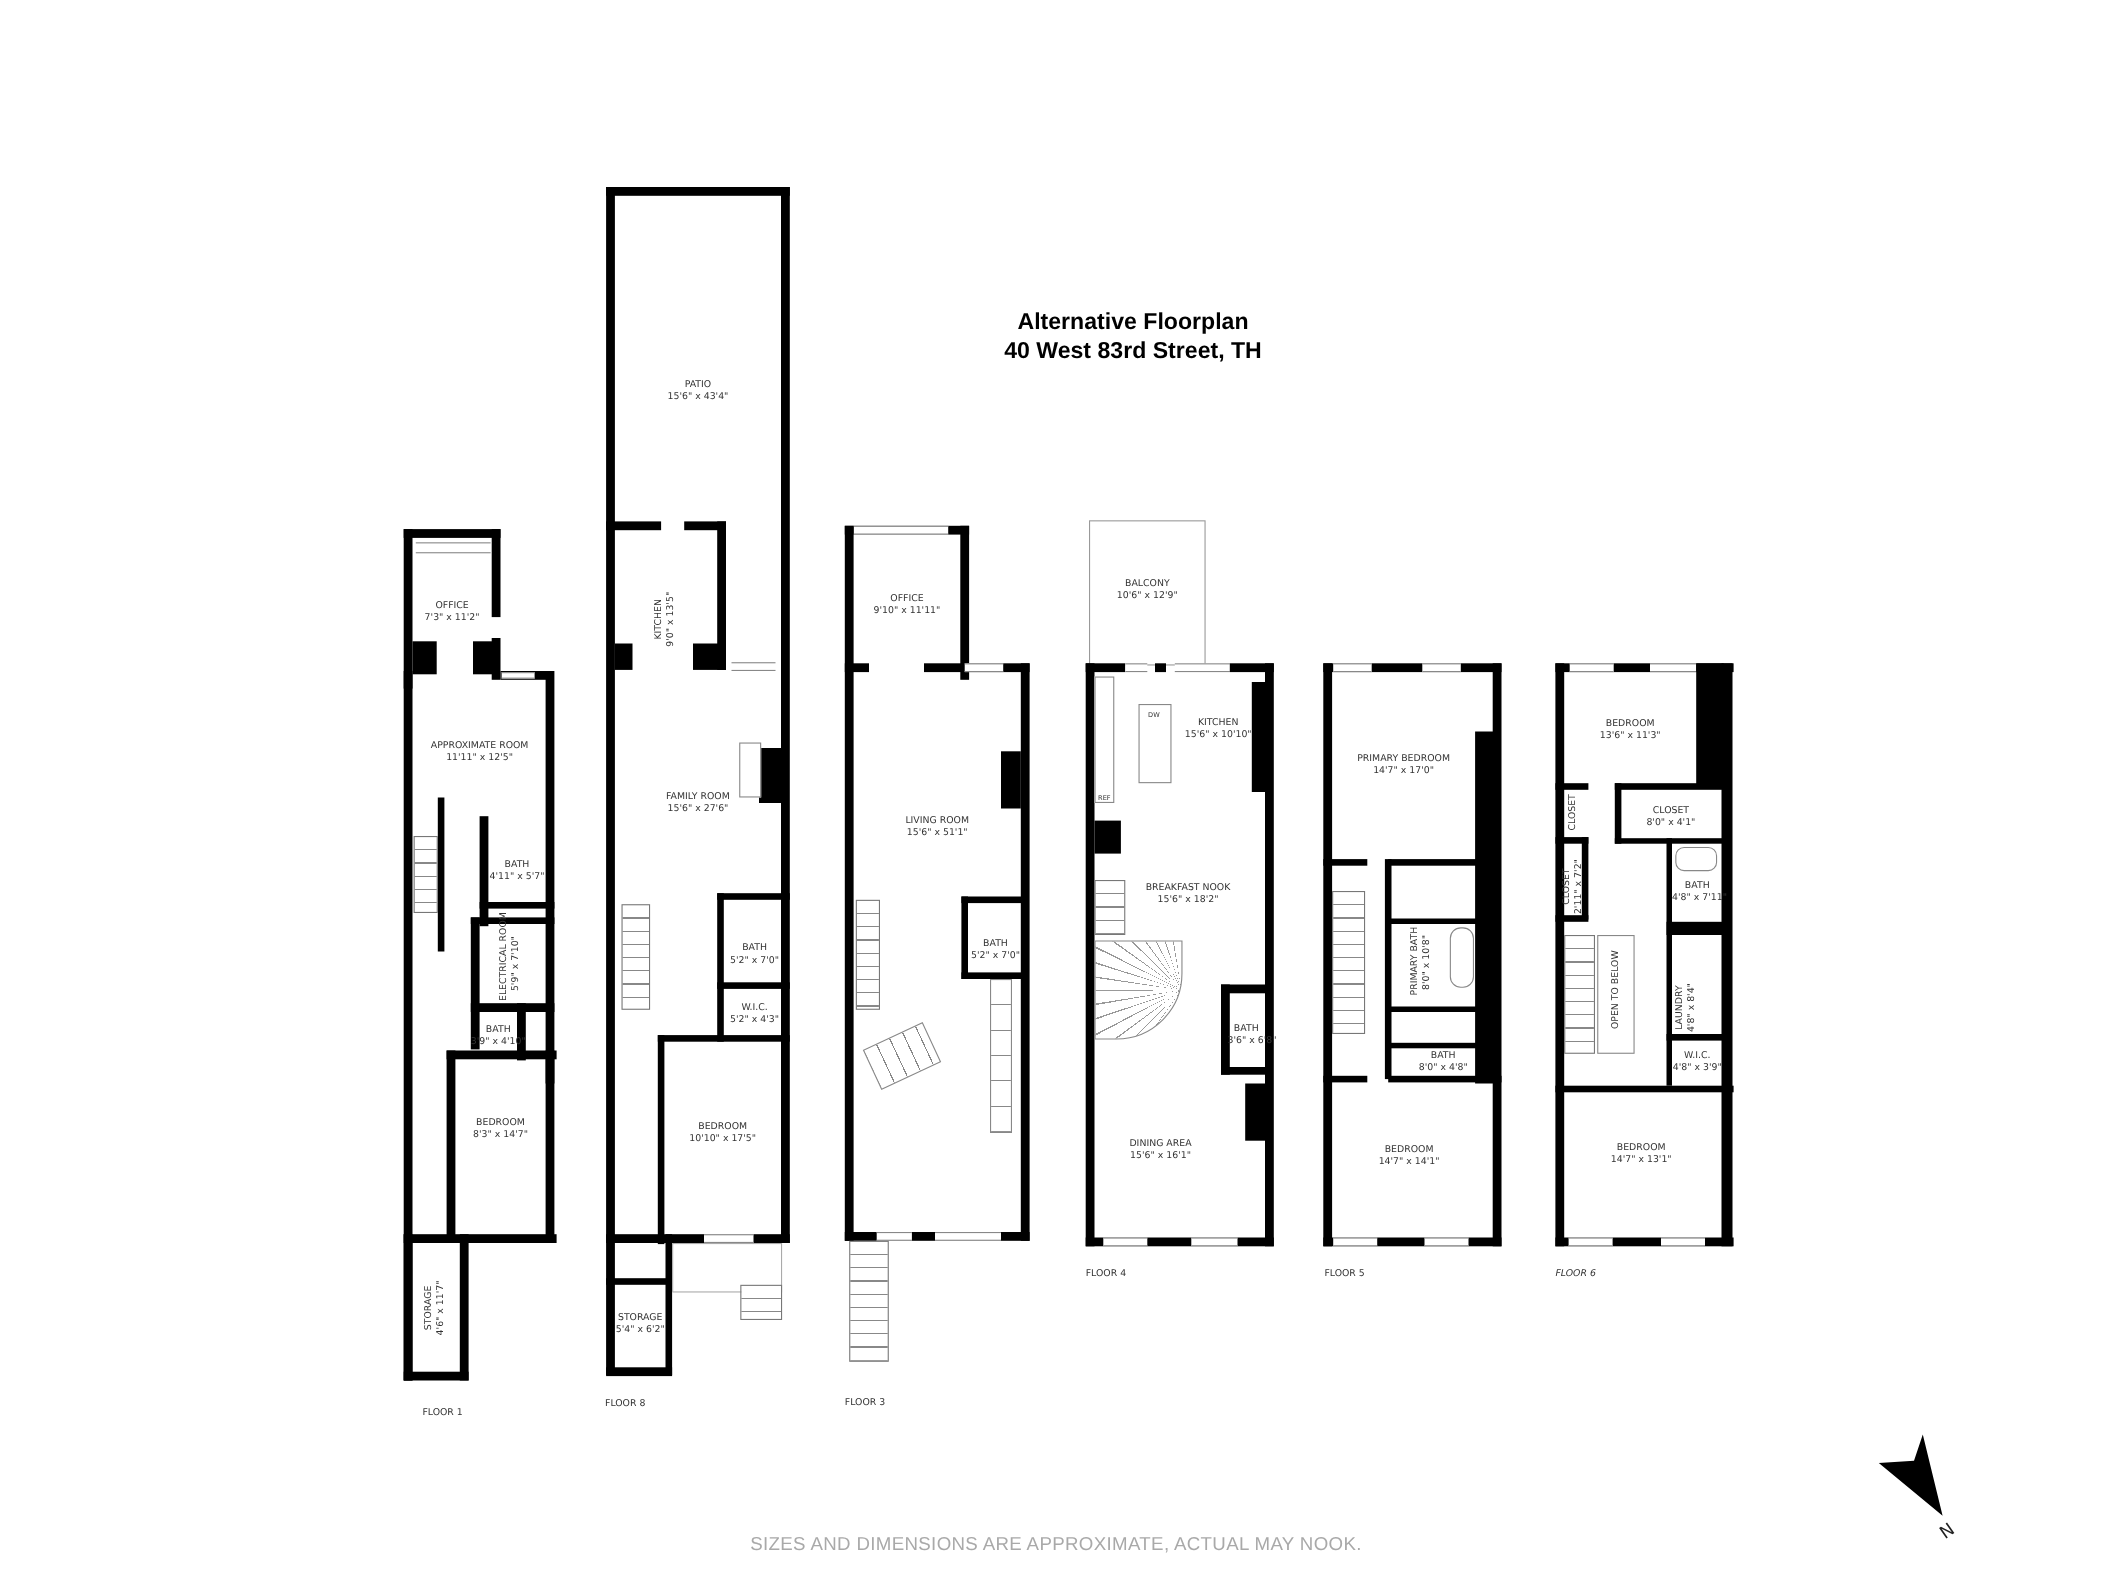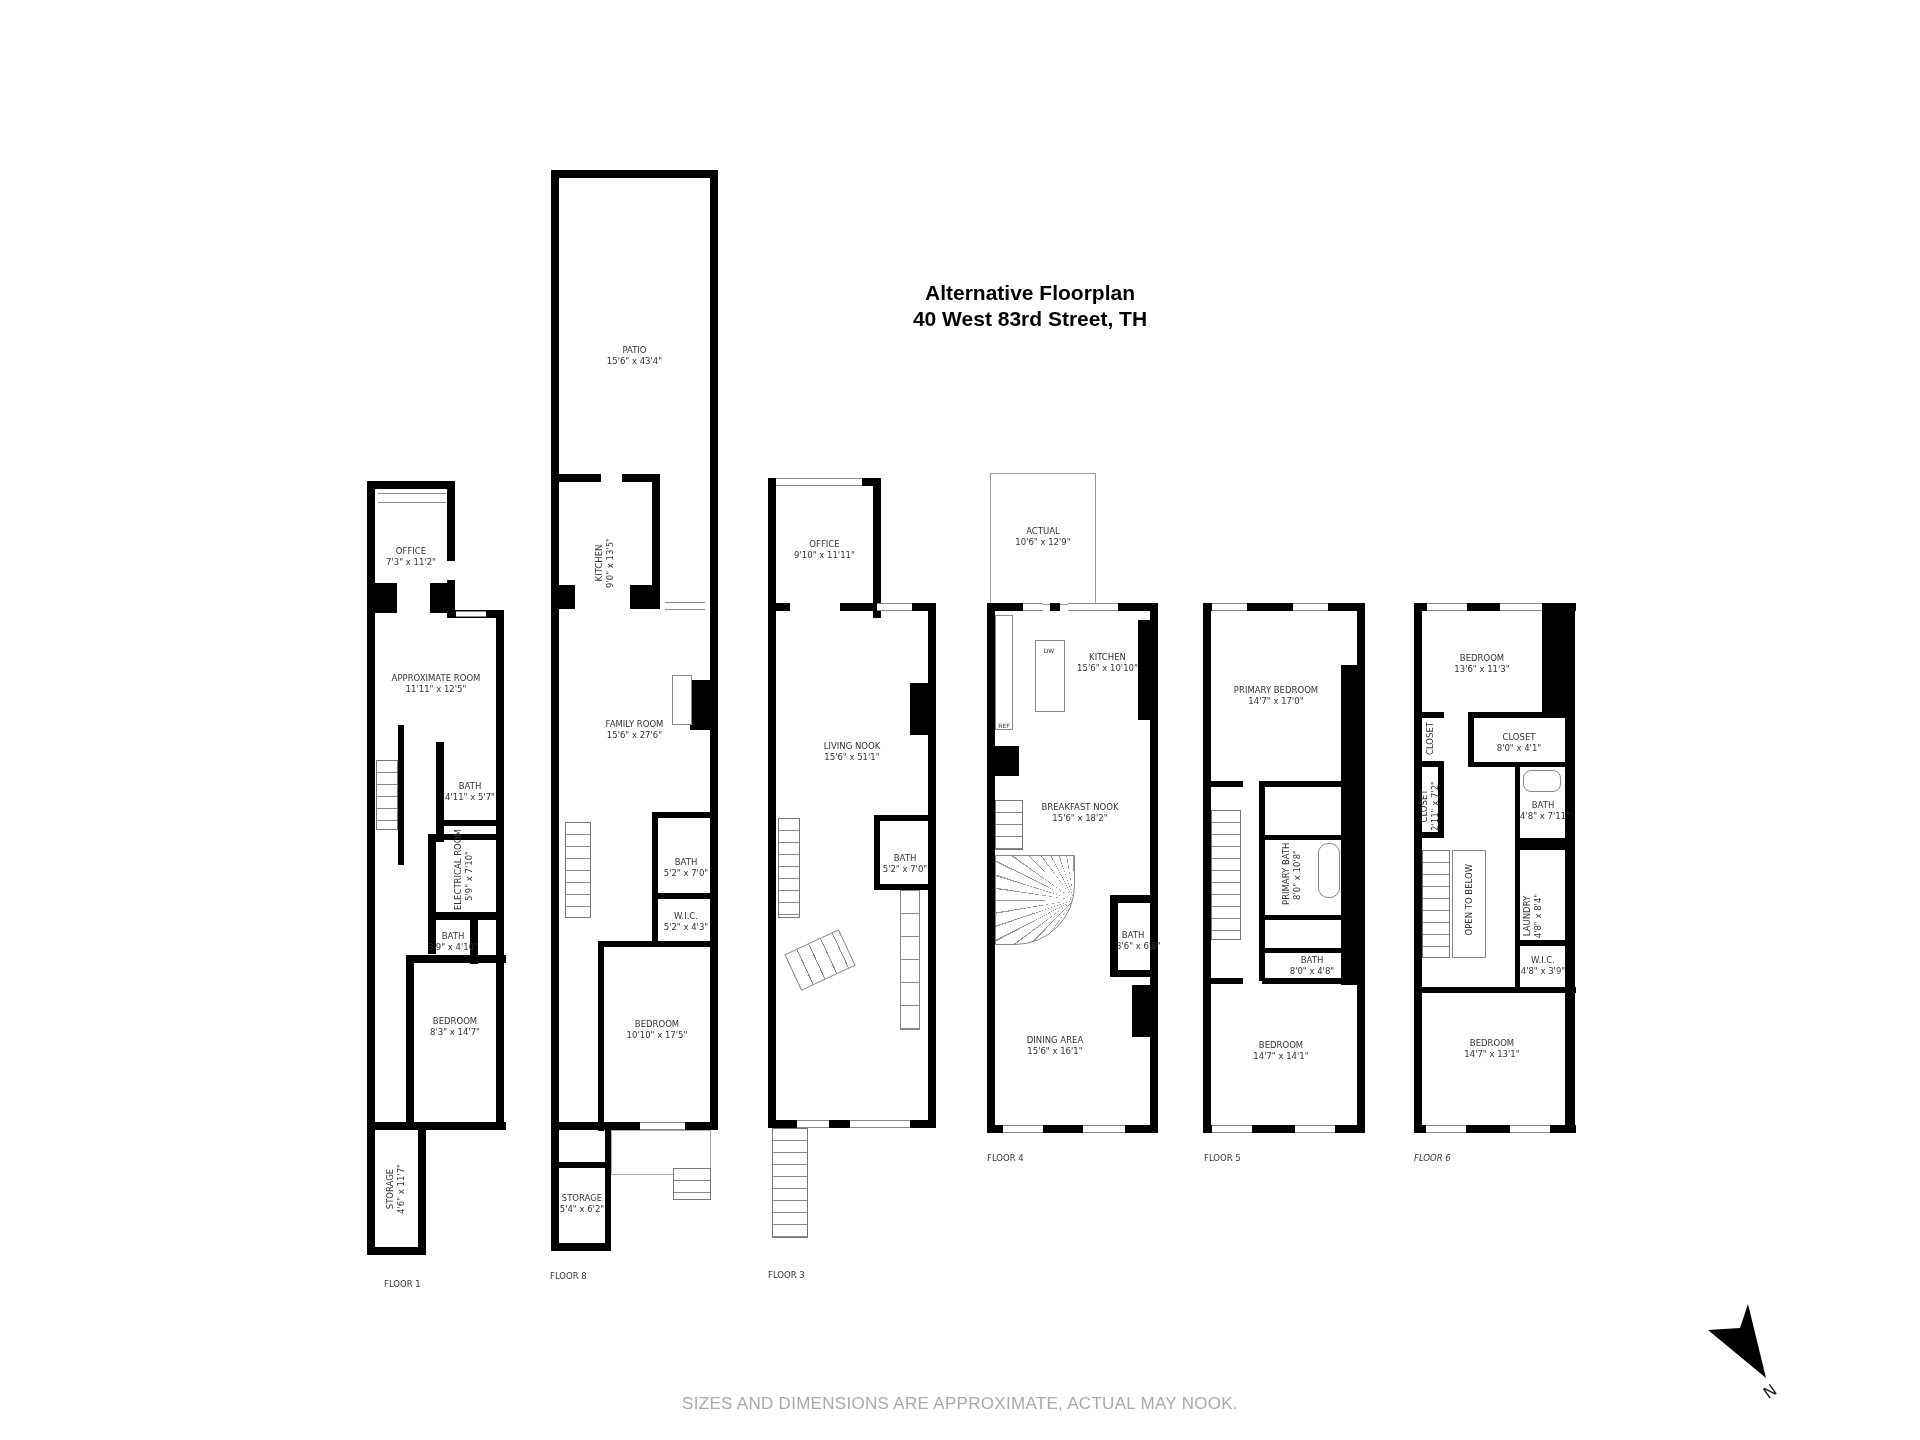--- a/index.html
+++ b/index.html
@@ -187,21 +187,21 @@
     <div class="wall" style="left:768px;top:1120px;width:168px;height:8px;"></div>
     <div class="win" style="left:797px;top:1120px;width:32px;height:8px;"></div>
     <div class="win" style="left:850px;top:1120px;width:60px;height:8px;"></div>
     <div class="stairs" style="left:772px;top:1128px;width:36px;height:110px;"></div>
 
     <div class="room" style="left:776px;top:539px;width:97px;">
       <span>OFFICE</span>
         <span>9'10" x 11'11"</span>
       </div>
     <div class="room" style="left:776px;top:741px;width:152px;">
-      <span>LIVING NOOK</span>
+      <span>LIVING ROOM</span>
         <span>15'6" x 51'1"</span>
       </div>
     <div class="room" style="left:880px;top:853px;width:50px;">
       <span>BATH</span>
         <span>5'2" x 7'0"</span>
       </div>
 
     <div class="floorlabel" style="left:768px;top:1260px;margin-top:10px;">FLOOR 3</div>
   </div>
 
@@ -228,21 +228,21 @@
     <div class="wall" style="left:1110px;top:895px;width:40px;height:8px;"></div>
     <div class="wall" style="left:1110px;top:895px;width:8px;height:82px;"></div>
     <div class="wall" style="left:1110px;top:970px;width:40px;height:7px;"></div>
     <div class="wall" style="left:1132px;top:985px;width:18px;height:52px;"></div>
 
     <div class="wall" style="left:987px;top:1125px;width:171px;height:8px;"></div>
     <div class="win" style="left:1003px;top:1125px;width:40px;height:8px;"></div>
     <div class="win" style="left:1083px;top:1125px;width:42px;height:8px;"></div>
 
     <div class="room" style="left:990px;top:526px;width:106px;">
-      <span>ACTUAL</span>
+      <span>BALCONY</span>
         <span>10'6" x 12'9"</span>
       </div>
     <div class="room" style="left:1065px;top:652px;width:85px;">
       <span>KITCHEN</span>
         <span>15'6" x 10'10"</span>
       </div>
     <div class="room" style="left:1020px;top:802px;width:120px;">
       <span>BREAKFAST NOOK</span>
         <span>15'6" x 18'2"</span>
       </div>

